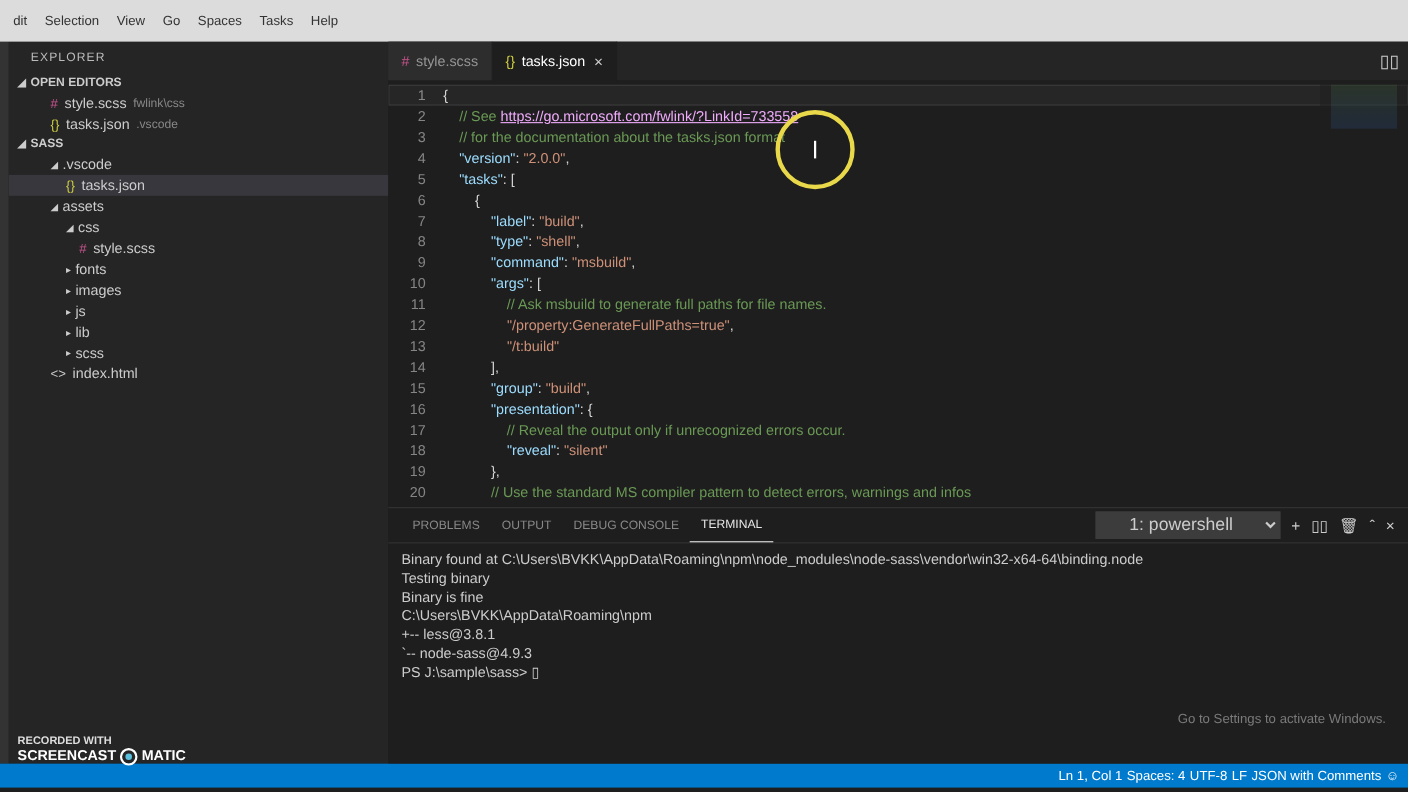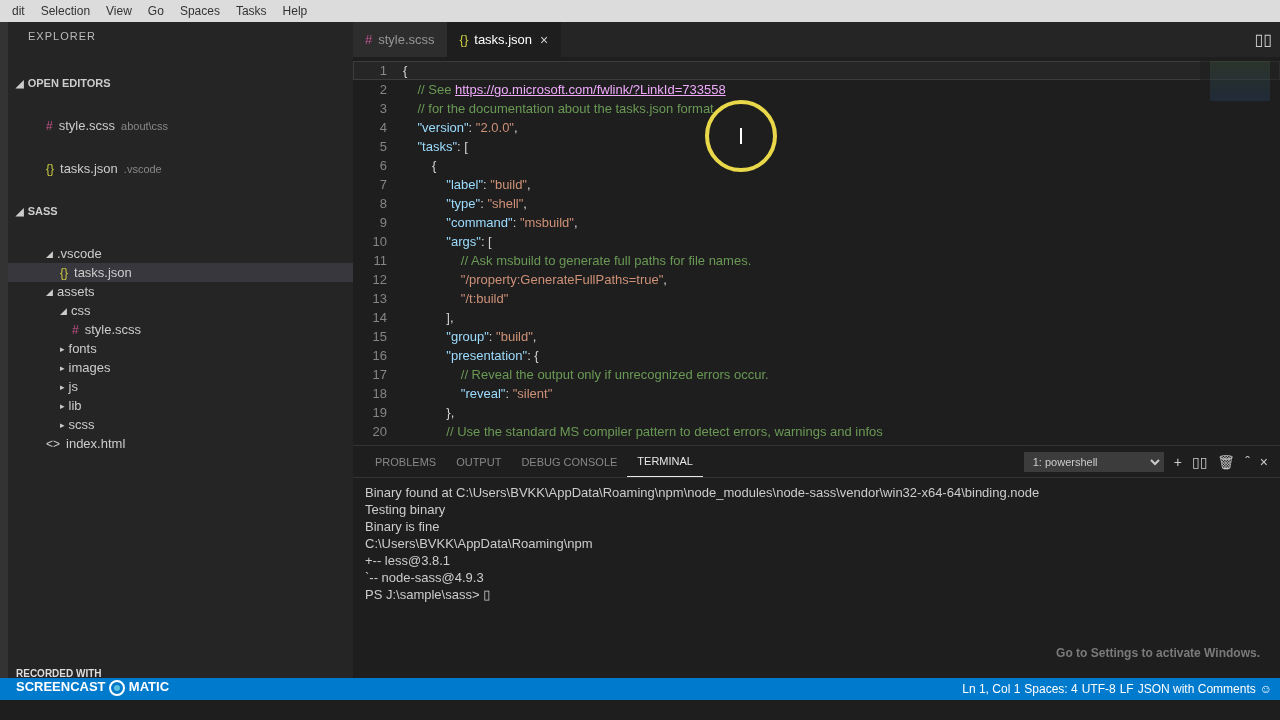--- a/index.html
+++ b/index.html
@@ -1,25 +1,25 @@
 <!DOCTYPE html>
 <html><head>
 <meta charset="utf-8">
 <style>
 * { margin: 0; padding: 0; box-sizing: border-box; font-family: "Segoe UI", sans-serif; }
 body { background: #1e1e1e; color: #cccccc; width: 1280px; height: 720px; overflow: hidden; position: relative; }
 
-.menubar { height: 22px; background: #dcdcdc; display: flex; align-items: center; padding: 0 4px; font-size: 12px; color: #333; }
+.menubar { height: 38px; background: #dcdcdc; display: flex; align-items: center; padding: 0 4px; font-size: 12px; color: #333; }
 .menubar span { padding: 0 8px; cursor: pointer; }
 
 .main { display: flex; height: 656px; }
 
 .activity-bar { width: 8px; background: #333333; }
 
-.sidebar { width: 345px; background: #252526; display: flex; flex-direction: column; gap: 24px; }
+.sidebar { width: 345px; background: #252526; display: flex; flex-direction: column; }
 .sidebar-title { padding: 8px 20px; font-size: 11px; color: #bbbbbb; letter-spacing: 1px; }
 .section-header { padding: 3px 8px; font-size: 11px; font-weight: bold; color: #cccccc; display: flex; align-items: center; cursor: pointer; }
 .section-header .chev { margin-right: 4px; font-size: 10px; }
 
 .file-item { padding: 2px 8px 2px 28px; font-size: 13px; display: flex; align-items: center; cursor: pointer; }
 .file-item.nested1 { padding-left: 38px; }
 .file-item.nested2 { padding-left: 52px; }
 .file-item.nested3 { padding-left: 64px; }
 .file-item.selected { background: #37373d; }
 .file-item .icon { margin-right: 6px; font-size: 12px; }
@@ -49,32 +49,32 @@
 .line-highlight { position: absolute; top: 4px; left: 0; right: 0; height: 19px; background: rgba(255,255,255,0.04); border: 1px solid rgba(255,255,255,0.1); pointer-events: none; }
 
 .minimap { position: absolute; right: 0; top: 0; width: 80px; height: 100%; background: #1e1e1e; opacity: 0.5; }
 .minimap-blob { position: absolute; top: 4px; left: 10px; width: 60px; height: 40px; background: linear-gradient(180deg, #3a5a3a 0%, #2a4a7a 100%); opacity: 0.6; }
 
 .panel { height: 233px; background: #1e1e1e; border-top: 1px solid #333; display: flex; flex-direction: column; }
 .panel-tabs { height: 32px; display: flex; align-items: center; padding: 0 12px; border-bottom: 1px solid #333; }
 .panel-tab { padding: 0 10px; font-size: 11px; color: #888; cursor: pointer; height: 100%; display: flex; align-items: center; }
 .panel-tab.active { color: #e7e7e7; border-bottom: 1px solid #e7e7e7; }
 .panel-right { margin-left: auto; display: flex; align-items: center; gap: 10px; }
-.panel-right select { background: #3c3c3c; color: #ccc; border: 1px solid #3c3c3c; font-size: 11px; padding: 2px 4px; width: 140px; }
+.panel-right select { background: #3c3c3c; color: #ccc; border: 1px solid #3c3c3c; font-size: 16px; padding: 2px 4px; width: 168px; text-align: center; }
 .panel-icon { color: #ccc; font-size: 14px; cursor: pointer; }
 
 .terminal { flex: 1; padding: 6px 12px; font-family: Consolas, monospace; font-size: 13px; line-height: 17px; color: #cccccc; overflow: hidden; }
 .terminal div { white-space: pre; }
 
 .statusbar { height: 22px; background: #007acc; color: #fff; display: flex; align-items: center; font-size: 12px; padding: 0 8px; }
 .statusbar .right { margin-left: auto; display: flex; gap: 4px; }
 
 .watermark { position: absolute; right: 20px; bottom: 60px; color: #7a7a7a; pointer-events: none; }
 .watermark .l1 { font-size: 22px; }
-.watermark .l2 { font-size: 12px; font-weight: bold; }
+.watermark .l2 { font-size: 12px; }
 
 .recorder { position: absolute; left: 16px; bottom: 24px; color: #fff; font-size: 13px; font-weight: bold; }
 .recorder .rw { font-size: 10px; color: #ddd; }
 .rec-circle { display: inline-block; width: 16px; height: 16px; border: 2px solid #fff; border-radius: 50%; vertical-align: middle; position: relative; }
 .rec-circle::after { content:''; position:absolute; width:6px; height:6px; background:#5bc0de; border-radius:50%; top:3px; left:3px;}
 
 .highlight-circle { position: absolute; width: 72px; height: 72px; border: 4px solid #e8d84a; border-radius: 50%; pointer-events: none; z-index: 100; }
 .cursor-img { position: absolute; width: 2px; height: 16px; background: #fff; z-index: 101; }
 
 .scss-icon { color: #c6538c; }
@@ -99,21 +99,21 @@
   <div class="sidebar">
     <div class="sidebar-title">EXPLORER</div>
 
     <div class="section-header">
       <span class="chev">◢</span>
       <span>OPEN EDITORS</span>
     </div>
     <div class="file-item nested1">
       <span class="icon scss-icon">#</span>
       <span>style.scss</span>
-      <span class="desc">about\css</span>
+      <span class="desc">fwlink\css</span>
     </div>
     <div class="file-item nested1">
       <span class="icon json-icon">{}</span>
       <span>tasks.json</span>
       <span class="desc">.vscode</span>
     </div>
 
     <div class="section-header">
       <span class="chev">◢</span>
       <span>SASS</span>

